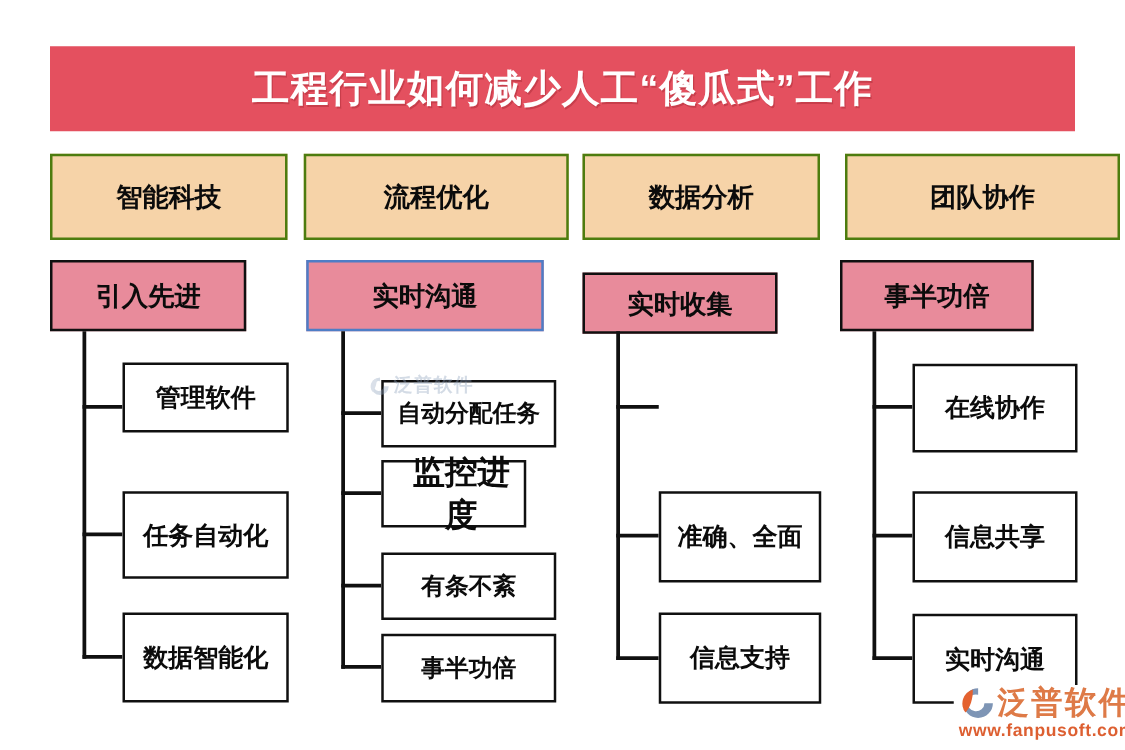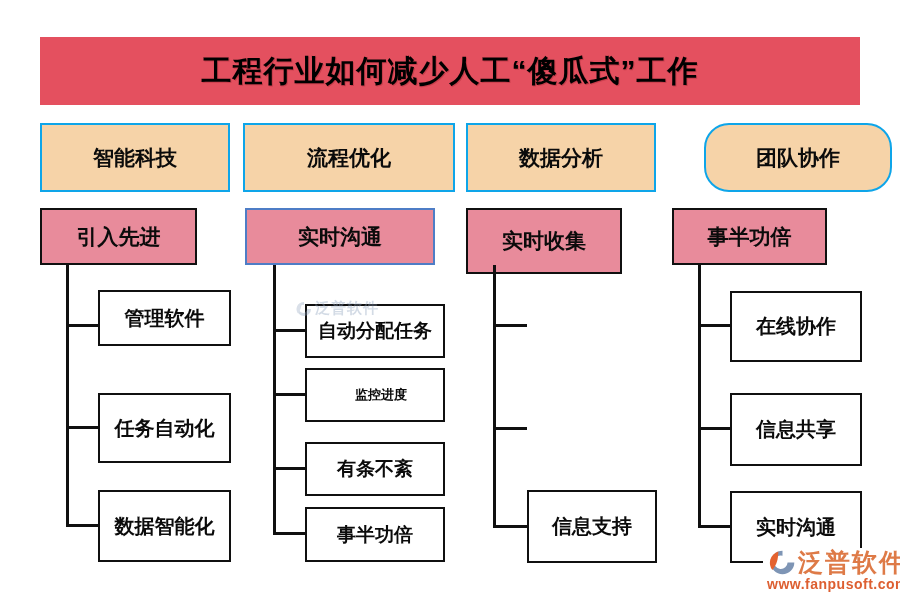--- a/index.html
+++ b/index.html
@@ -11,54 +11,54 @@
   }
   .canvas{position:absolute;inset:0;width:900px;height:600px;}
 
   
   .banner{
     position:absolute;left:40px;top:37px;width:820px;height:68px;
     background:#e4505f;
     display:flex;align-items:center;justify-content:center;
   }
   .banner-text{
-    color:#000000;font-size:30px;font-weight:700;letter-spacing:1px;
+    color:#ffffff;font-size:30px;font-weight:700;letter-spacing:1px;
     text-shadow:1px 1px 0 rgba(150,30,40,.35);
   }
 
   
   .node{
     position:absolute;box-sizing:border-box;
     display:flex;align-items:center;justify-content:center;
     font-weight:700;color:#0b0b0b;text-align:center;
   }
-  .header-node{background:#f6d3a8;border:2px solid #0ea5e9;font-size:21px;font-family:Liberation Serif, serif;}
+  .header-node{background:#f6d3a8;border:2px solid #4d7c0f;font-size:21px;font-family:Liberation Serif, serif;}
   .sub-node{background:#e88b9b;border:2px solid #101010;font-size:21px;}
   .sub-node.selected{border:2px solid #4e7dc6;}
   .leaf-node{background:#ffffff;border:2px solid #101010;font-size:20px;}
 
   
   #h1{left:40px; top:123px;width:190px;height:69px;}
   #h2{left:243px;top:123px;width:212px;height:69px;}
   #h3{left:466px;top:123px;width:190px;height:69px;}
-  #h4{left:704px;top:123px;width:188px;height:69px;border-radius:25px;}
+  #h4{left:676px;top:123px;width:220px;height:69px;}
 
   
   #s1{left:40px; top:208px;width:157px;height:57px;align-items:center;}
   #s2{left:245px;top:208px;width:190px;height:57px;}
-  #s3{left:466px;top:208px;width:156px;height:66px;}
+  #s3{left:466px;top:218px;width:156px;height:49px;}
   #s4{left:672px;top:208px;width:155px;height:57px;}
 
   
   #c1l0{left:98px;top:290px;width:133px;height:56px;}
   #c1l1{left:98px;top:393px;width:133px;height:70px;}
   #c1l2{left:98px;top:490px;width:133px;height:72px;}
   
   #c2l0{left:305px;top:304px;width:140px;height:54px;font-size:19px;text-align:center;}
-  #c2l1{left:305px;top:368px;width:140px;height:54px;font-size:13px;padding-left:12px;}
+  #c2l1{left:305px;top:368px;width:116px;height:54px;font-size:26px;padding-left:12px;}
   #c2l2{left:305px;top:442px;width:140px;height:54px;font-size:19px;}
   #c2l3{left:305px;top:507px;width:140px;height:55px;font-size:19px;}
   
   #c3l0{left:527px;top:290px;width:130px;height:72px;}
   #c3l1{left:527px;top:393px;width:130px;height:73px;}
   #c3l2{left:527px;top:490px;width:130px;height:73px;}
   
   #c4l0{left:730px;top:291px;width:132px;height:71px;}
   #c4l1{left:730px;top:393px;width:132px;height:73px;}
   #c4l2{left:730px;top:491px;width:132px;height:72px;}
@@ -178,20 +178,23 @@
   <div class="node leaf-node" id="c2l1">
       <span>监控进度</span>
     </div>
   <div class="node leaf-node" id="c2l3">
       <span>事半功倍</span>
     </div>
   <div class="node leaf-node" id="c2l2">
       <span>有条不紊</span>
     </div>
 
+  <div class="node leaf-node" id="c3l1">
+      <span>准确、全面</span>
+    </div>
   <div class="node leaf-node" id="c3l2">
       <span>信息支持</span>
     </div>
 
   <div class="node leaf-node" id="c4l0">
       <span>在线协作</span>
     </div>
   <div class="node leaf-node" id="c4l1">
       <span>信息共享</span>
     </div>

